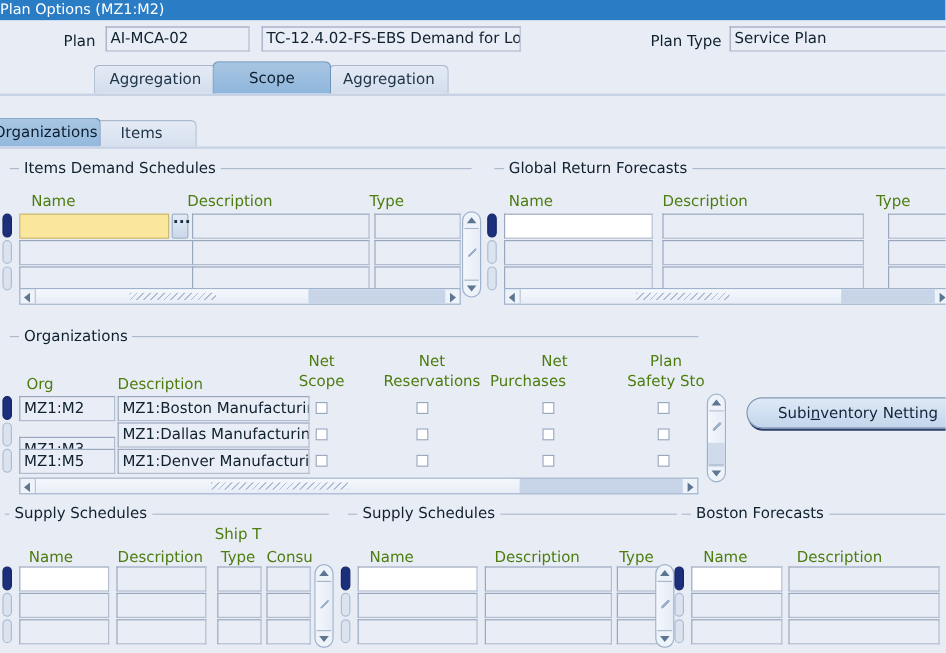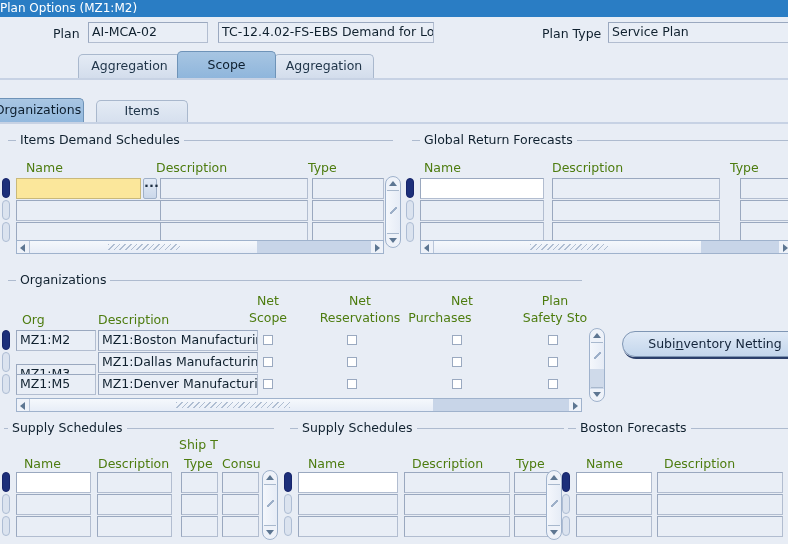--- a/index.html
+++ b/index.html
@@ -194,21 +194,21 @@
   </div>
 
   <div class="tabstrip">
     <div class="tab" style="left:78px;width:103px;">Aggregation</div>
     <div class="tab sel" style="left:177px;width:99px;">Scope</div>
     <div class="tab" style="left:274px;width:100px;">Aggregation</div>
   </div>
 
   <div class="subtabstrip">
     <div class="subtab sel" style="left:-8px;width:92px;">Organizations</div>
-    <div class="subtab" style="left:96px;width:92px;margin-top:24px;">Items</div>
+    <div class="subtab" style="left:72px;width:92px;margin-top:24px;">Items</div>
   </div>
 
   <div class="group" style="left:8px;top:140px;width:385px;height:115px;">
     <div class="groupstub" style="left:0;width:8px;"></div>
     <div class="grouprule" style="left:156px;width:229px;"></div>
     <div class="grouptitle" style="left:8px;">Items Demand Schedules</div>
 
     <div class="colhdr" style="left:18px;top:20px;">Name</div>
     <div class="colhdr" style="left:148px;top:20px;">Description</div>
     <div class="colhdr" style="left:300px;top:20px;">Type</div>

